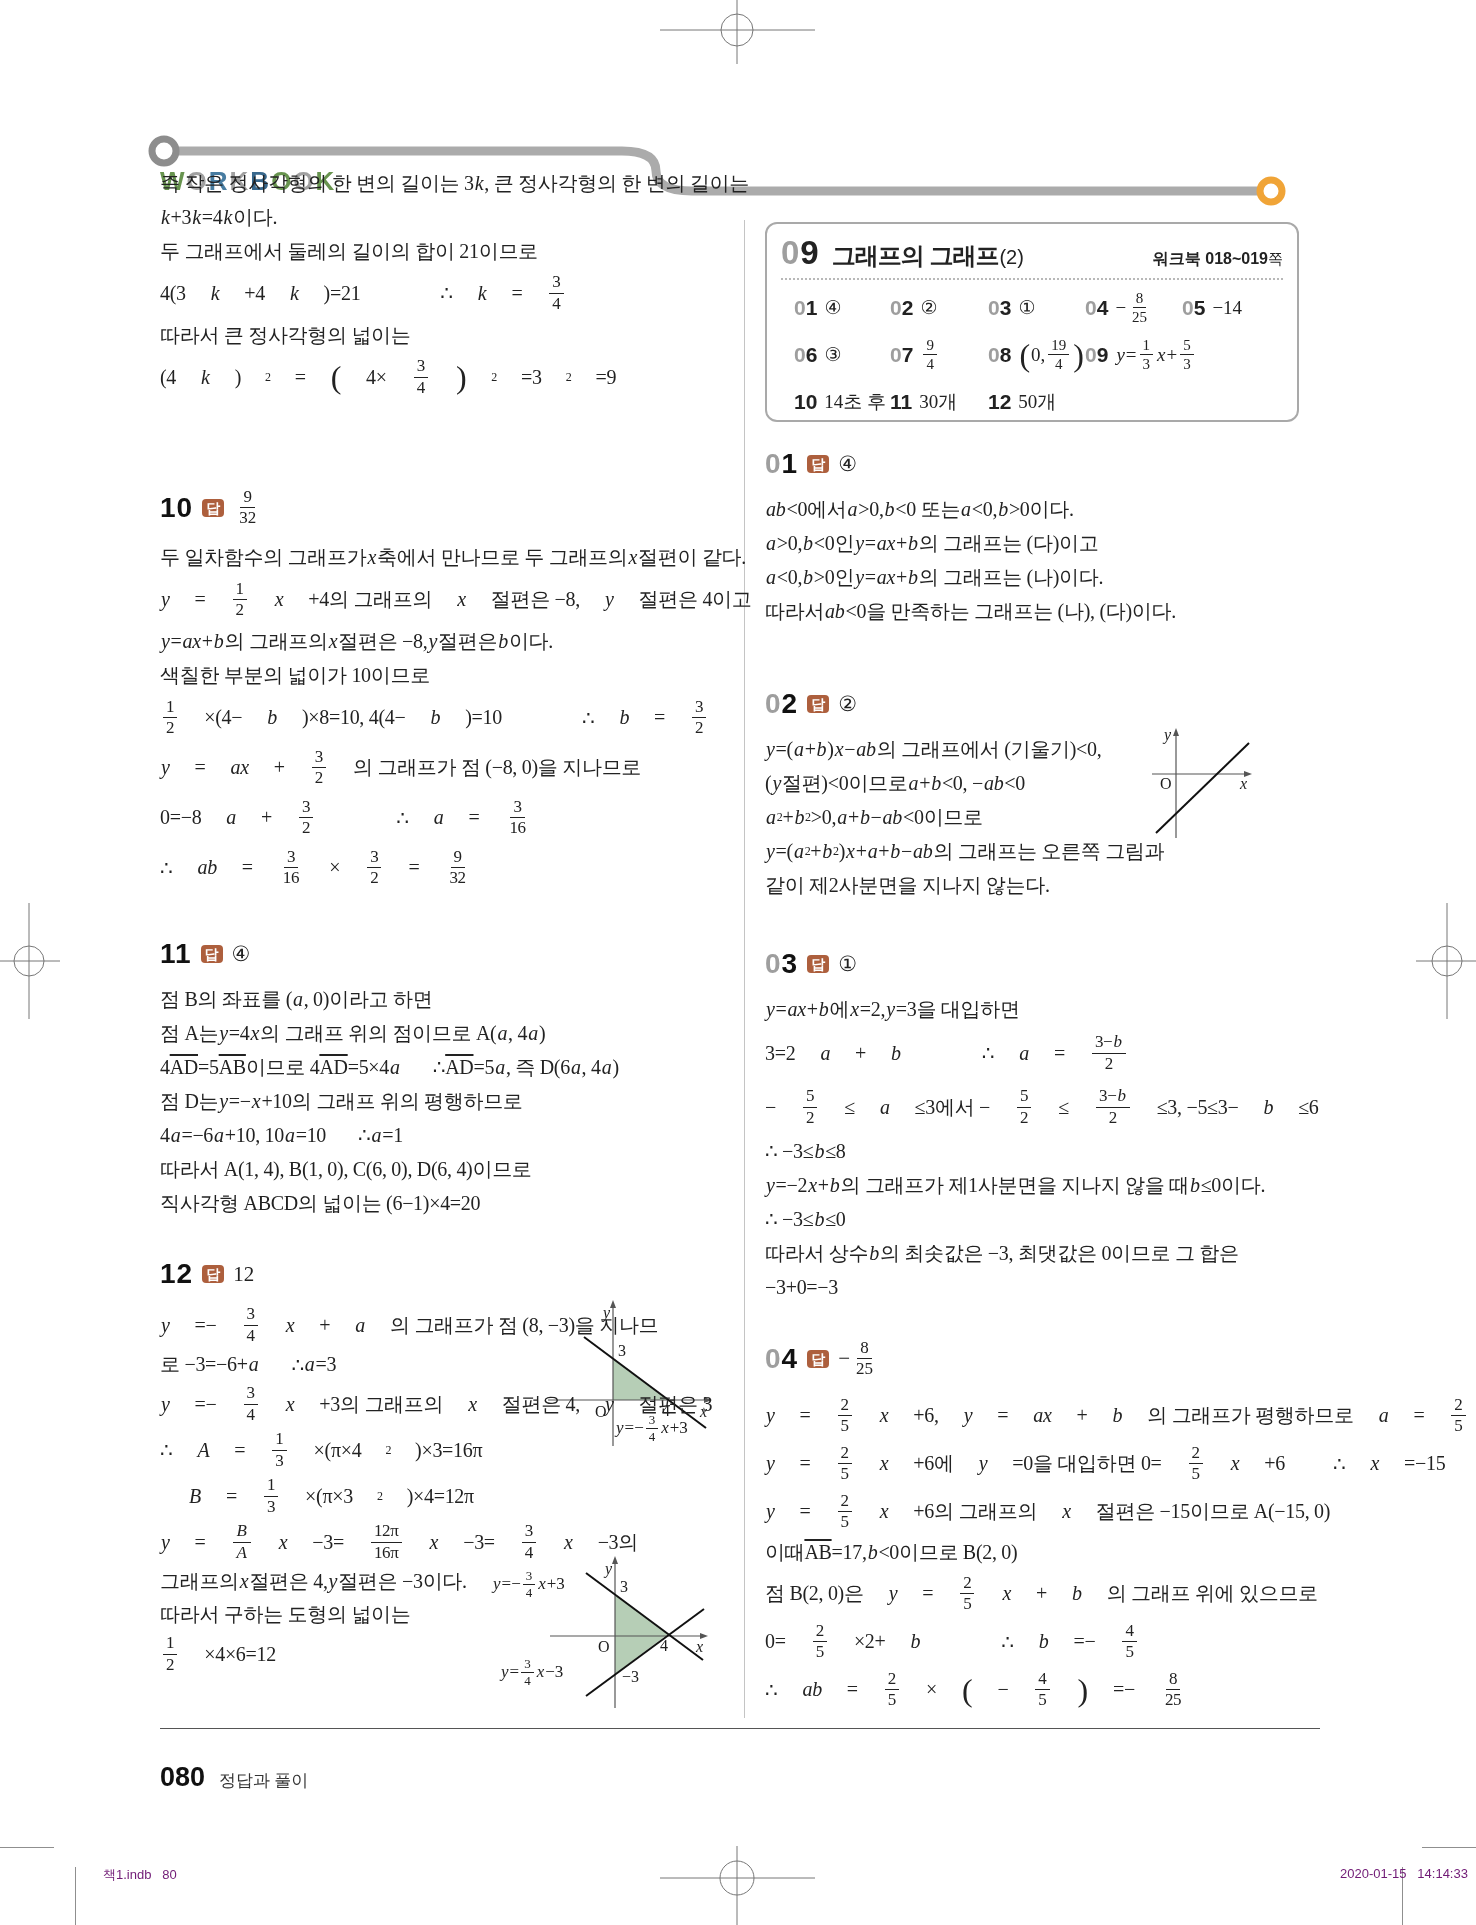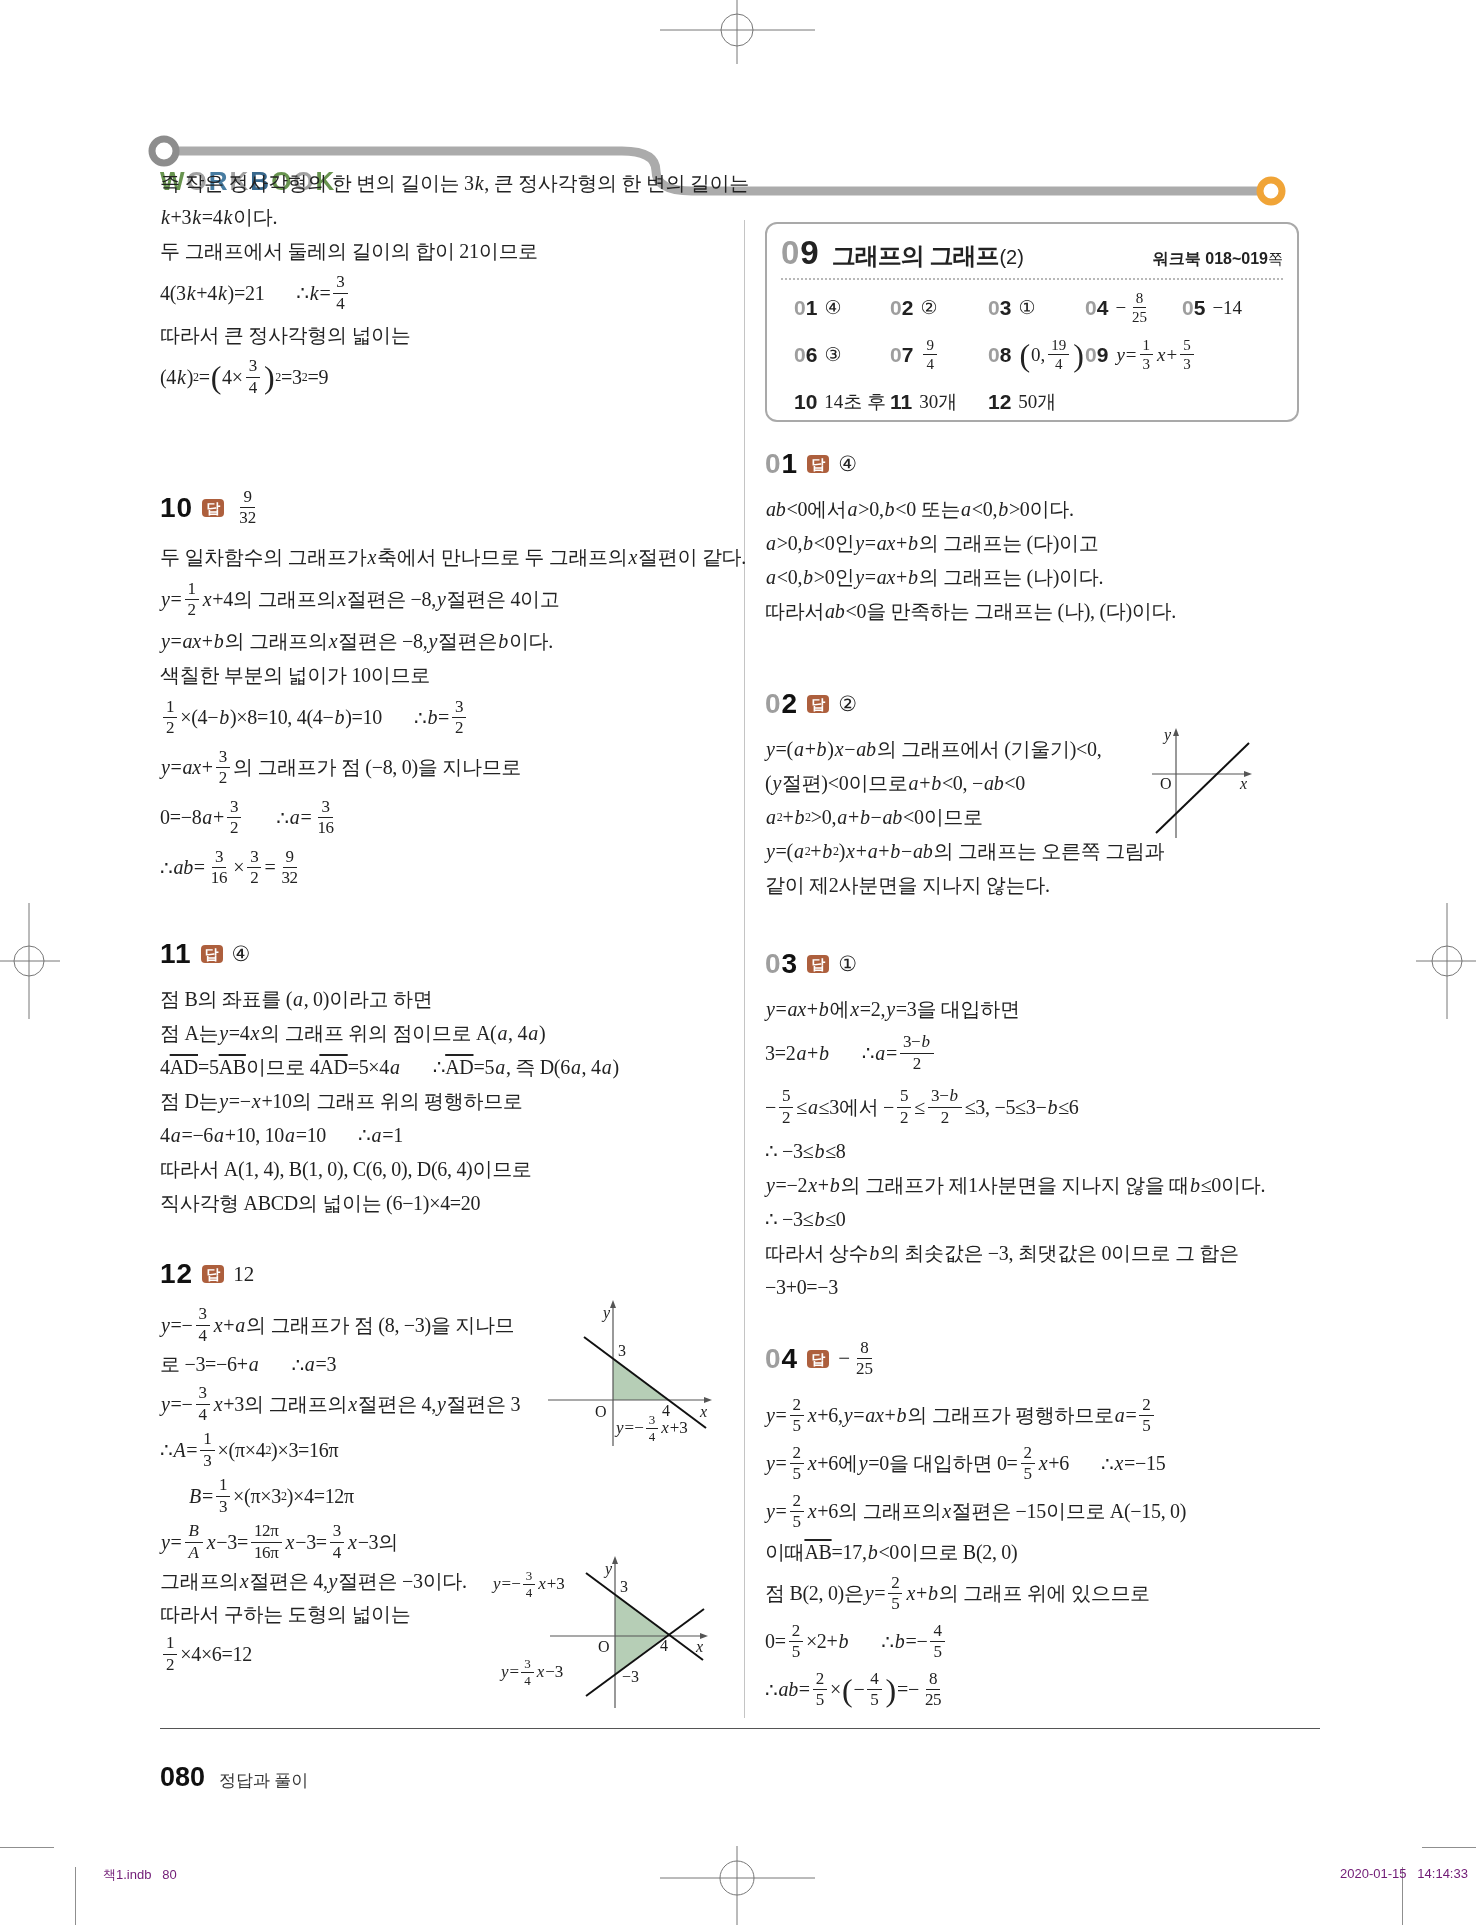--- a/index.html
+++ b/index.html
@@ -22,21 +22,21 @@
   #sec-02{top:688px;left:765px}
   #sec-03{top:948px;left:765px}
   #sec-04{top:1338px;left:765px}
   .sec-head{display:flex;align-items:center;gap:9px;margin-bottom:12px;}
   .sec-num{font-family:"Liberation Sans",sans-serif;font-weight:bold;font-size:28px;color:#111;letter-spacing:1px;}
   .zero{color:#9e9e9e;}
   .badge{color:#fff;font-family:"Liberation Sans",sans-serif;font-weight:bold;font-size:14px;
          padding:2px 4px;border-radius:4px;line-height:1;}
   .sec-ans{font-size:21px;display:flex;align-items:center;}
   .line{height:34px;display:flex;align-items:center;white-space:nowrap;font-size:20px;letter-spacing:-0.3px;}
-  .tall{height:50px;}
+  .tall{height:50px;gap:24px;}
   .indent{padding-left:28px;}
   #sec-12 .line{height:33px} #sec-12 .tall{height:46px}
   #sec-04 .tall{height:48px}
   #sec-03 .tall{height:54px}
   .t{font-family:"Liberation Serif",serif;}
   .v{font-style:italic;font-family:"Liberation Serif",serif;margin:0 1px;}
   .fr{display:inline-flex;flex-direction:column;align-items:center;vertical-align:middle;
       margin:0 3px;font-size:17px;line-height:1.2;}
   .fr .nu{border-bottom:1.4px solid #222;padding:0 3px;}
   .fr .de{padding:0 3px;}

